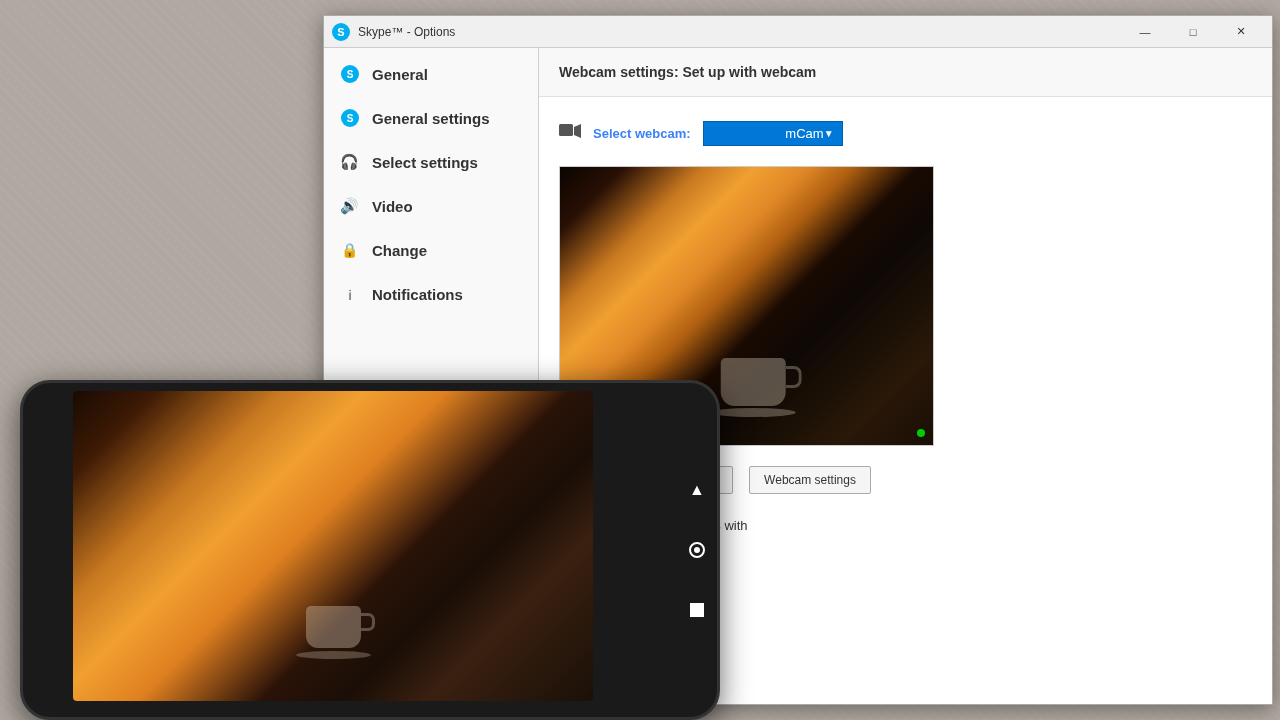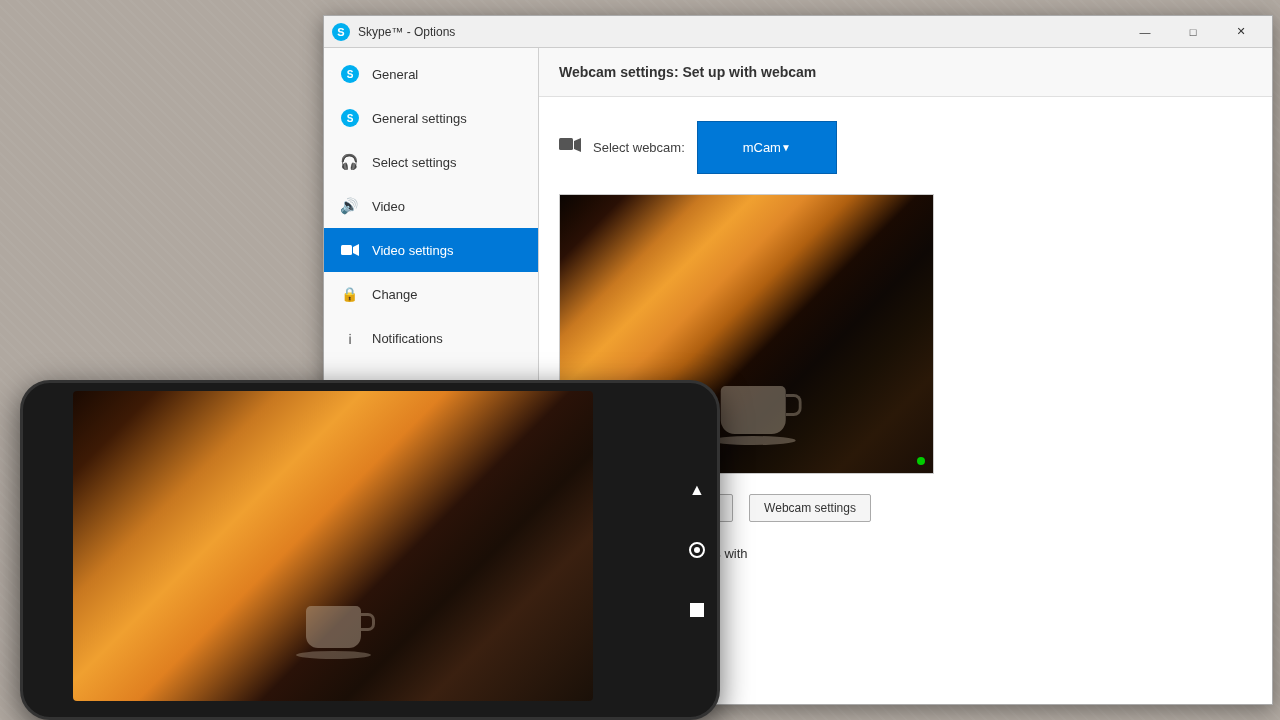--- a/index.html
+++ b/index.html
@@ -189,21 +189,21 @@
     }
     .sidebar-icon {
       width: 20px;
       height: 20px;
       display: flex;
       align-items: center;
       justify-content: center;
       flex-shrink: 0;
       font-size: 14px;
     }
-    .sidebar-label { font-size: 13px; }
+    .sidebar-label { font-size: 15px; font-weight: bold; }
 
     
     .main-content {
       flex: 1;
       background: white;
       overflow-y: auto;
       padding: 0;
     }
 
     
@@ -231,32 +231,33 @@
       align-items: center;
       gap: 12px;
       margin-bottom: 20px;
     }
     .webcam-icon {
       font-size: 18px;
       color: #555;
     }
     .webcam-label {
       font-size: 13px;
-      color: #404040;
+      color: #3b82f6;
+      font-weight: bold;
     }
     .webcam-select {
       background: #0078d7;
       color: white;
       border: 1px solid #0060b0;
-      padding: 18px 8px;
+      padding: 4px 8px;
       font-size: 13px;
       min-width: 140px;
       display: flex;
       align-items: center;
-      justify-content: center;
+      justify-content: flex-end;
       cursor: pointer;
     }
     .webcam-select-text { color: white; }
     .webcam-select-arrow { color: white; font-size: 10px; }
 
     
     .video-preview {
       width: 375px;
       height: 280px;
       background: #1a0e06;
@@ -407,29 +408,20 @@
         <span class="sidebar-label">General settings</span>
       </div>
       <div class="sidebar-item">
         <div class="sidebar-icon" style="font-size:15px;">🎧</div>
         <span class="sidebar-label">Select settings</span>
       </div>
       <div class="sidebar-item">
         <div class="sidebar-icon" style="font-size:15px;">🔊</div>
         <span class="sidebar-label">Video</span>
       </div>
-      <div class="sidebar-item active">
-        <div class="sidebar-icon">
-          <svg width="18" height="14" viewBox="0 0 18 14" fill="white">
-            <rect x="0" y="2" width="11" height="10" rx="1.5"></rect>
-            <polygon points="12,4 18,1 18,13 12,10"></polygon>
-          </svg>
-        </div>
-        <span class="sidebar-label">Video settings</span>
-      </div>
       <div class="sidebar-item">
         <div class="sidebar-icon" style="font-size:14px;">🔒</div>
         <span class="sidebar-label">Change</span>
       </div>
       <div class="sidebar-item">
         <div class="sidebar-icon" style="font-size:14px; color:#555;">ℹ</div>
         <span class="sidebar-label">Notifications</span>
       </div>
     </div>
 

